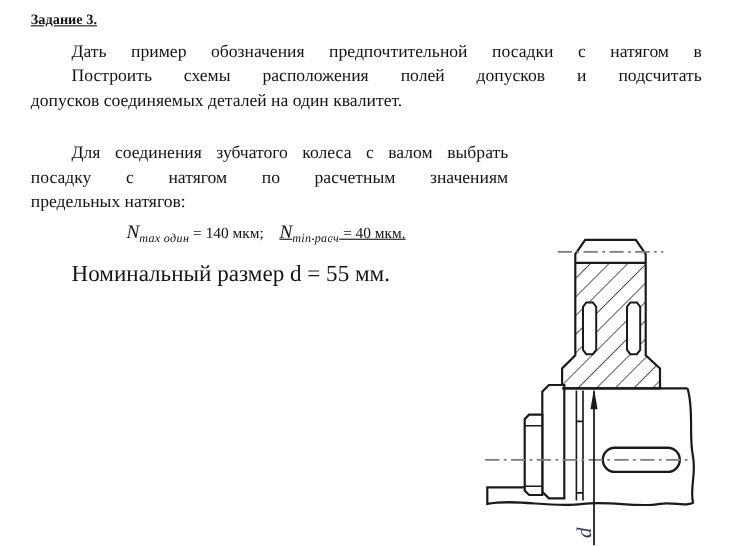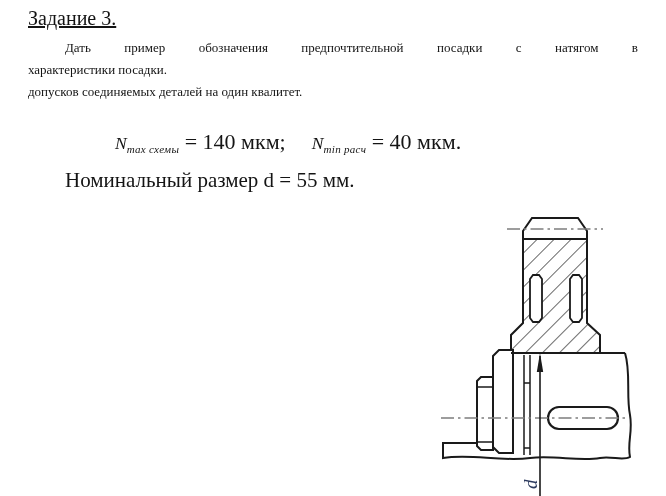--- a/index.html
+++ b/index.html
@@ -3,59 +3,64 @@
 <meta charset="utf-8">
 <style>
   html,body{margin:0;padding:0;}
   body{
     width:666px;height:496px;background:#ffffff;position:relative;
     font-family:"Liberation Serif","DejaVu Serif",serif;color:#141414;
     overflow:hidden;
   }
   .page{position:absolute;left:28px;top:8px;width:610px;}
   .task-title{
-    font-size:20px;font-weight:normal;text-decoration:underline;
+    font-size:13px;font-weight:bold;text-decoration:underline;
     margin:0 0 9px 0;line-height:20px;
   }
   .para{margin:0;}
   .line{
-    font-size:13px;line-height:22px;white-space:nowrap;
+    font-size:16px;line-height:22px;white-space:nowrap;
   }
   .just{white-space:normal;text-align:justify;text-align-last:justify;}
   .indent{padding-left:37px;}
   .col-narrow{width:434px;}
   .t4-gap{margin-top:26px;}
   .formula-row{
     padding-left:87px;font-size:16.5px;line-height:26px;margin-top:2px;
     white-space:nowrap;
   }
   .fvar{font-style:italic;font-size:17.5px;}
   .fsub{font-style:italic;font-size:11px;vertical-align:-4px;letter-spacing:0.3px;}
-  .fval{font-size:22px;}
-  .formula-second{margin-left:22px;}
+  .fval{font-size:14px;}
+  .formula-second{margin-left:10px;text-decoration:underline;}
   .nominal-line{padding-left:37px;font-size:21px;line-height:22px;margin-top:7px;}
   .figure-wrap{position:absolute;left:440px;top:200px;width:226px;height:296px;}
 </style>
 </head>
 <body>
 
 <div class="page">
 
   <section>
     <h2 class="task-title">Задание 3.</h2>
     <div class="para">
       <div class="line just indent">Дать пример обозначения предпочтительной посадки с натягом в</div>
-      <div class="line">характеристики посадки.</div>
+      <div class="line just indent">Построить схемы расположения полей допусков и подсчитать</div>
       <div class="line">допусков соединяемых деталей на один квалитет.</div>
     </div>
   </section>
 
   <section class="t4-gap">
+    <div class="para col-narrow">
+      <div class="line just indent">Для соединения зубчатого колеса с валом выбрать</div>
+      <div class="line just">посадку с натягом по расчетным значениям</div>
+      <div class="line">предельных натягов:</div>
+    </div>
     <div class="formula-row">
-      <span><span class="fvar">N</span><span class="fsub">max схемы</span><span class="fval"> = 140 мкм;</span></span>
+      <span><span class="fvar">N</span><span class="fsub">max один</span><span class="fval"> = 140 мкм;</span></span>
       <span class="formula-second"><span class="fvar">N</span><span class="fsub">min расч</span><span class="fval"> = 40 мкм.</span></span>
     </div>
     <div class="nominal-line">Номинальный размер d = 55 мм.</div>
   </section>
 
 </div>
 
 <div class="figure-wrap">
   <svg width="226" height="296" viewBox="0 0 226 296">
     <defs>

